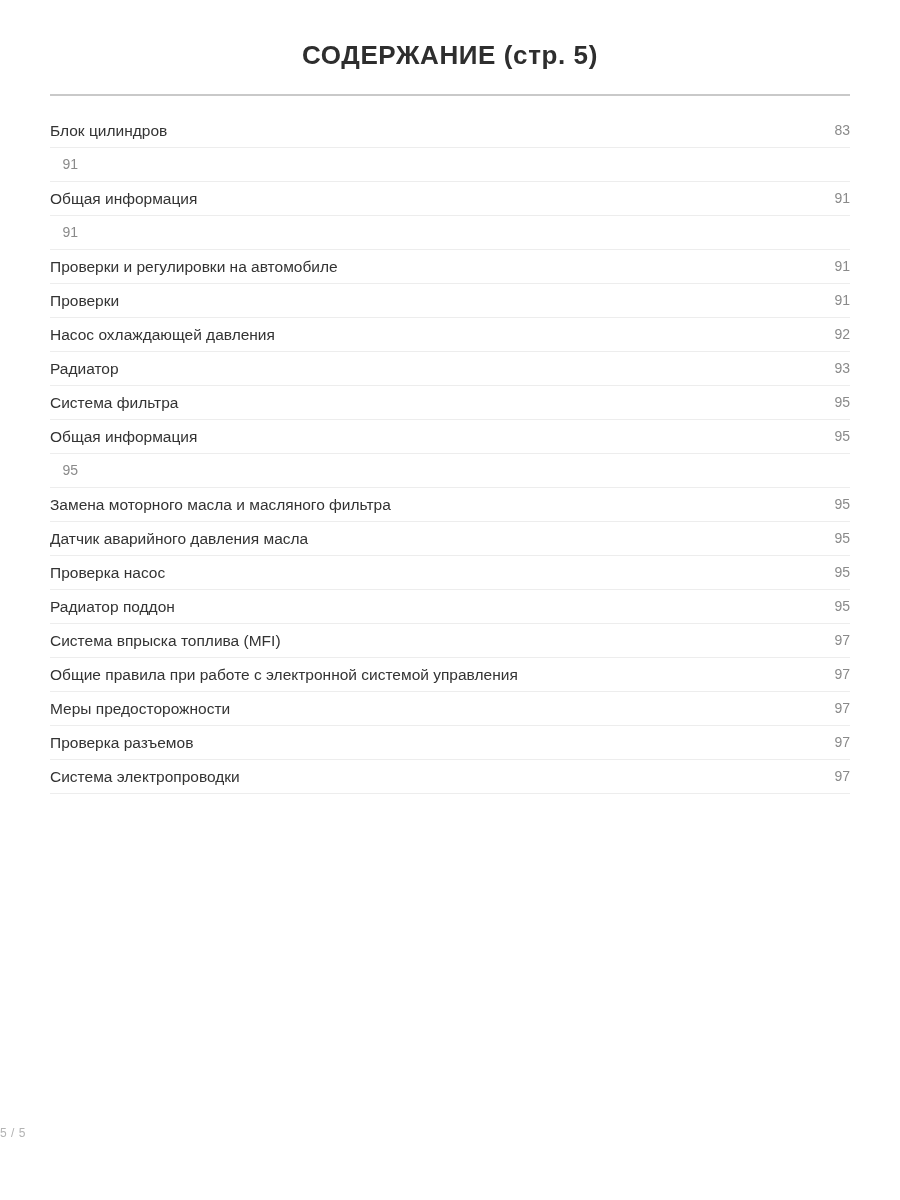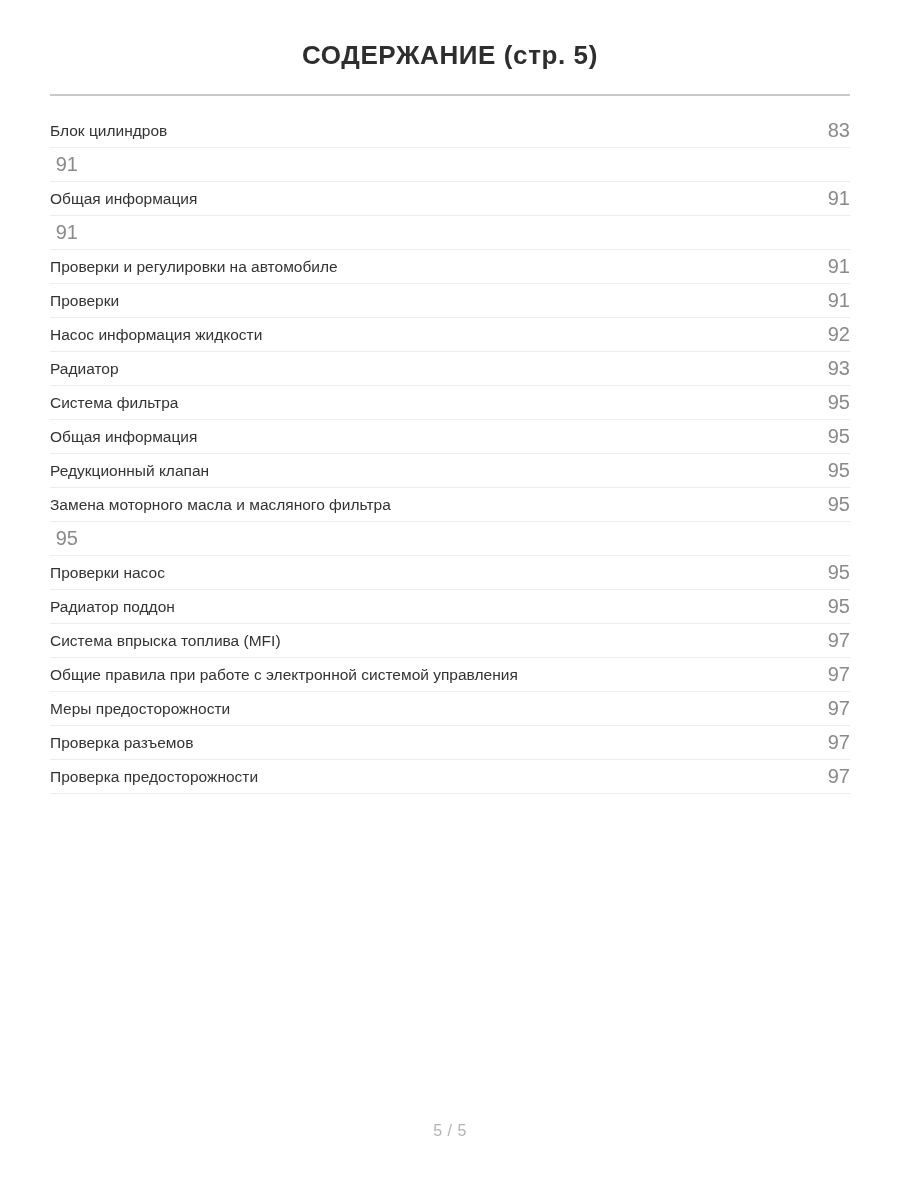--- a/index.html
+++ b/index.html
@@ -68,36 +68,35 @@
     font-size: 15.5px;
     color: #333333;
     line-height: 33px;
     white-space: nowrap;
     overflow: hidden;
     text-overflow: ellipsis;
     padding-right: 16px;
   }
 
   .toc-page {
-    font-size: 20px;
+    font-size: 14px;
     color: #8a8a8a;
     line-height: 33px;
     flex: 0 0 auto;
     text-align: right;
     min-width: 28px;
   }
 
   .spacer {
     flex: 1 1 auto;
   }
 
   .page-footer {
     flex: 0 0 auto;
-    text-align: center;
-    font-size: 16px;
+    font-size: 12px;
     color: #b3b3b3;
     letter-spacing: 0.5px;
     padding-bottom: 40px;
   }
 </style>
 </head>
 <body>
 
 <div class="page">
 
@@ -124,48 +123,48 @@
         </li>
         <li class="toc-row">
           <span class="toc-label">Проверки и регулировки на автомобиле</span>
           <span class="toc-page">91</span>
         </li>
         <li class="toc-row">
           <span class="toc-label">Проверки</span>
           <span class="toc-page">91</span>
         </li>
         <li class="toc-row">
-          <span class="toc-label">Насос информация жидкости</span>
+          <span class="toc-label">Насос охлаждающей давления</span>
           <span class="toc-page">92</span>
         </li>
         <li class="toc-row">
           <span class="toc-label">Радиатор</span>
           <span class="toc-page">93</span>
         </li>
         <li class="toc-row">
           <span class="toc-label">Система фильтра</span>
           <span class="toc-page">95</span>
         </li>
         <li class="toc-row">
           <span class="toc-label">Общая информация</span>
           <span class="toc-page">95</span>
         </li>
         <li class="toc-row">
-          <span class="toc-label">Редукционный клапан</span>
           <span class="toc-page">95</span>
         </li>
         <li class="toc-row">
           <span class="toc-label">Замена моторного масла и масляного фильтра</span>
           <span class="toc-page">95</span>
         </li>
         <li class="toc-row">
+          <span class="toc-label">Датчик аварийного давления масла</span>
           <span class="toc-page">95</span>
         </li>
         <li class="toc-row">
-          <span class="toc-label">Проверки насос</span>
+          <span class="toc-label">Проверка насос</span>
           <span class="toc-page">95</span>
         </li>
         <li class="toc-row">
           <span class="toc-label">Радиатор поддон</span>
           <span class="toc-page">95</span>
         </li>
         <li class="toc-row">
           <span class="toc-label">Система впрыска топлива (MFI)</span>
           <span class="toc-page">97</span>
         </li>
@@ -175,21 +174,21 @@
         </li>
         <li class="toc-row">
           <span class="toc-label">Меры предосторожности</span>
           <span class="toc-page">97</span>
         </li>
         <li class="toc-row">
           <span class="toc-label">Проверка разъемов</span>
           <span class="toc-page">97</span>
         </li>
         <li class="toc-row">
-          <span class="toc-label">Проверка предосторожности</span>
+          <span class="toc-label">Система электропроводки</span>
           <span class="toc-page">97</span>
         </li>
       </ul>
 
   </div>
 
   <div class="spacer"></div>
 
   <div class="page-footer">5 / 5</div>
 

